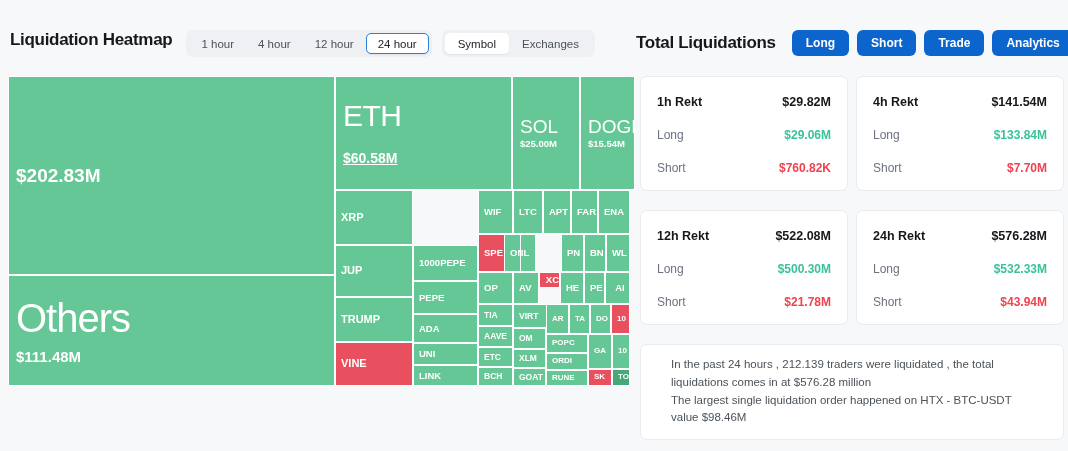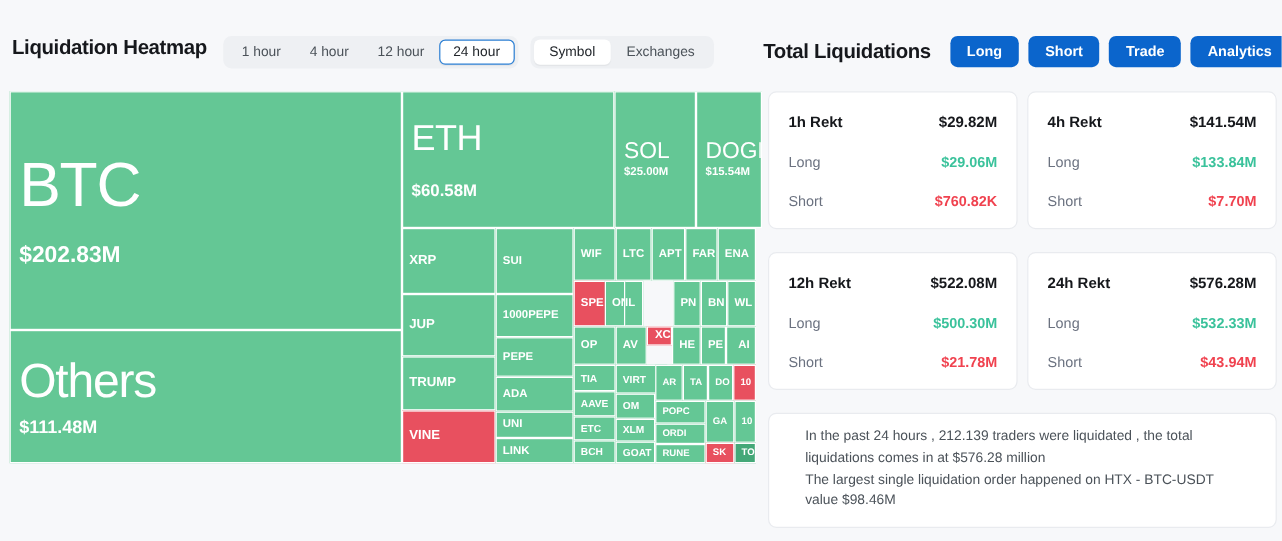--- a/index.html
+++ b/index.html
@@ -66,21 +66,21 @@
     padding-left: 7px; cursor: pointer;
   }
   .tile.red { background: #e8505f; }
   .tile.dgreen { background: #44a878; }
   .tile .sym { white-space: nowrap; line-height: 1.05; }
   .tile .val { white-space: nowrap; line-height: 1.05; }
 
   .sz-xl .sym { font-size: 52px; font-weight: 300; letter-spacing: -1px; margin-bottom: 20px; }
   .sz-xl .val { font-size: 19px; font-weight: 700; }
   .sz-lg .sym { font-size: 30px; font-weight: 300; letter-spacing: -0.5px; }
-  .sz-lg .val { font-size: 14px; font-weight: 600; margin-top: 19px; }
+  .sz-lg .val { font-size: 14px; font-weight: 600; margin-top: 19px; text-decoration: underline; }
   .sz-md .sym { font-size: 19px; font-weight: 300; }
   .sz-md .val { font-size: 9.5px; font-weight: 700; margin-top: 3px; }
   .sz-sm .sym { font-size: 11px; font-weight: 600; }
   .sz-xs .sym { font-size: 9.5px; font-weight: 700; }
   .sz-xxs .sym { font-size: 8.5px; font-weight: 700; }
   .sz-t  .sym { font-size: 8px; font-weight: 700; }
   .sz-sm, .sz-xs, .sz-xxs, .sz-t { padding-left: 5px; }
 
   
   .card {
@@ -133,21 +133,20 @@
       <button class="pbtn">Long</button>
       <button class="pbtn">Short</button>
       <button class="pbtn">Trade</button>
       <button class="pbtn">Analytics</button>
     </div>
   </div>
 
   <div id="treemap">
 
     <div class="tile sz-xl" style="left:0px; top:0px; width:327px; height:199px;">
-      <div class="sym">BTC</div>
       <div class="val">$202.83M</div>
     </div>
 
     <div class="tile sz-xl" style="left:0px; top:199px; width:327px; height:111px;">
       <div class="sym" style="font-size:40px;margin-bottom:10px;">Others</div>
       <div class="val" style="font-size:15px;">$111.48M</div>
     </div>
 
     <div class="tile sz-lg" style="left:327px; top:0px; width:177px; height:114px;">
       <div class="sym">ETH</div>
@@ -170,23 +169,20 @@
     <div class="tile sz-sm" style="left:327px; top:169px; width:78px; height:52px;">
       <div class="sym">JUP</div>
       </div>
     <div class="tile sz-sm" style="left:327px; top:221px; width:78px; height:45px;">
       <div class="sym">TRUMP</div>
       </div>
     <div class="tile sz-sm red" style="left:327px; top:266px; width:78px; height:44px;">
       <div class="sym">VINE</div>
       </div>
 
-    <div class="tile sz-xs" style="left:405px; top:114px; width:65px; height:55px;">
-      <div class="sym">SUI</div>
-      </div>
     <div class="tile sz-xs" style="left:405px; top:169px; width:65px; height:36px;">
       <div class="sym">1000PEPE</div>
       </div>
     <div class="tile sz-xs" style="left:405px; top:205px; width:65px; height:33px;">
       <div class="sym">PEPE</div>
       </div>
     <div class="tile sz-xs" style="left:405px; top:238px; width:65px; height:29px;">
       <div class="sym">ADA</div>
       </div>
     <div class="tile sz-xs" style="left:405px; top:267px; width:65px; height:22px;">

